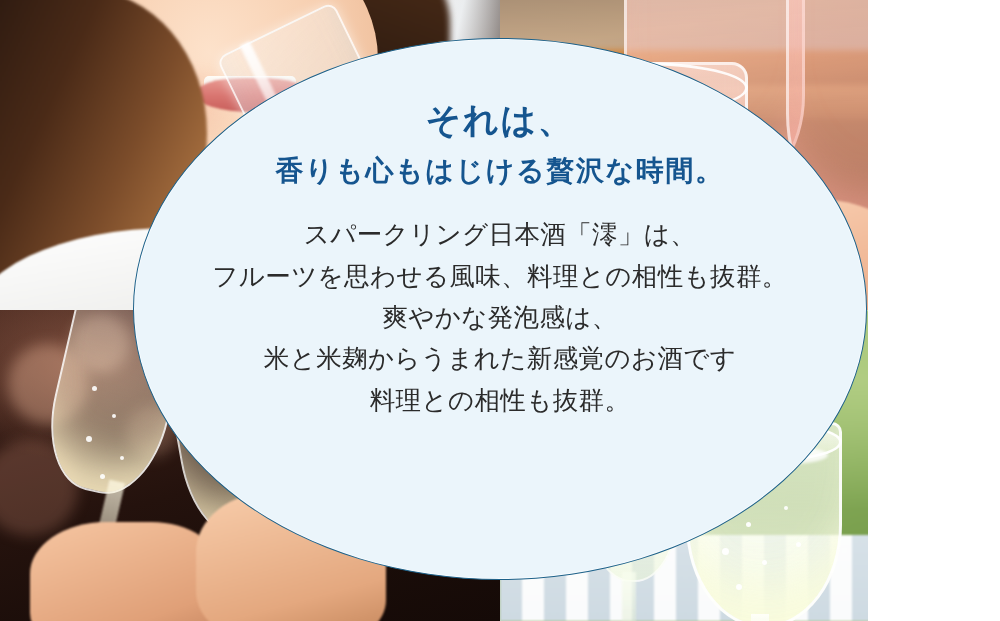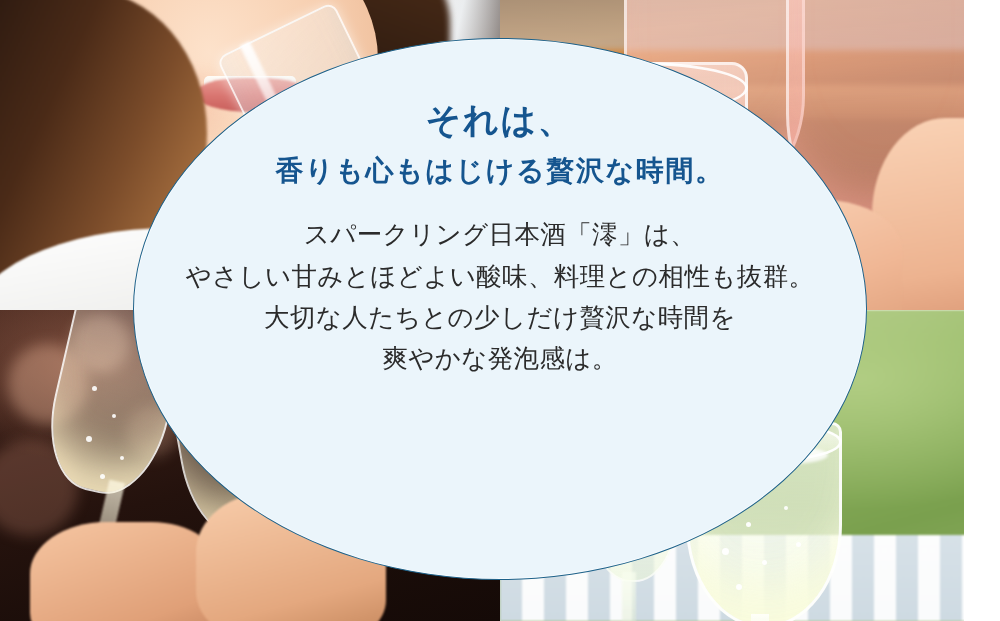--- a/index.html
+++ b/index.html
@@ -1,21 +1,21 @@
 <!DOCTYPE html>
 <html><head>
 <meta charset="utf-8">
 <style>
   html,body{margin:0;padding:0;}
   body{
     width:1000px;height:621px;overflow:hidden;
     font-family:"Liberation Serif","DejaVu Serif",serif;
     background:#ffffff;
   }
-  #stage{position:relative;width:964px;height:621px;overflow:hidden;}
+  #stage{position:relative;width:868px;height:621px;overflow:hidden;}
 
   
   .photo-grid{position:absolute;inset:0;}
   .quad{position:absolute;overflow:hidden;}
   .q-tl{left:0;top:0;width:500px;height:310px;}
   .q-tr{left:500px;top:0;width:500px;height:310px;}
   .q-bl{left:0;top:310px;width:500px;height:311px;}
   .q-br{left:500px;top:310px;width:500px;height:311px;}
 
   
@@ -273,20 +273,21 @@
 
   <div class="panel">
 
     <div class="panel-title">
       <span class="title-l1">それは、</span>
       <span class="title-l2">香りも心もはじける贅沢な時間。</span>
     </div>
 
     <div class="panel-body">
       <span class="bl">スパークリング日本酒「澪」は、</span>
-      <span class="bl">やさしい甘みとほどよい酸味、料理との相性も抜群。</span>
-      <span class="bl">大切な人たちとの少しだけ贅沢な時間を</span>
-      <span class="bl">爽やかな発泡感は。</span>
+      <span class="bl">フルーツを思わせる風味、料理との相性も抜群。</span>
+      <span class="bl">爽やかな発泡感は、</span>
+      <span class="bl">米と米麹からうまれた新感覚のお酒です</span>
+      <span class="bl">料理との相性も抜群。</span>
     </div>
 
   </div>
 
 </div>
 
 </body></html>

